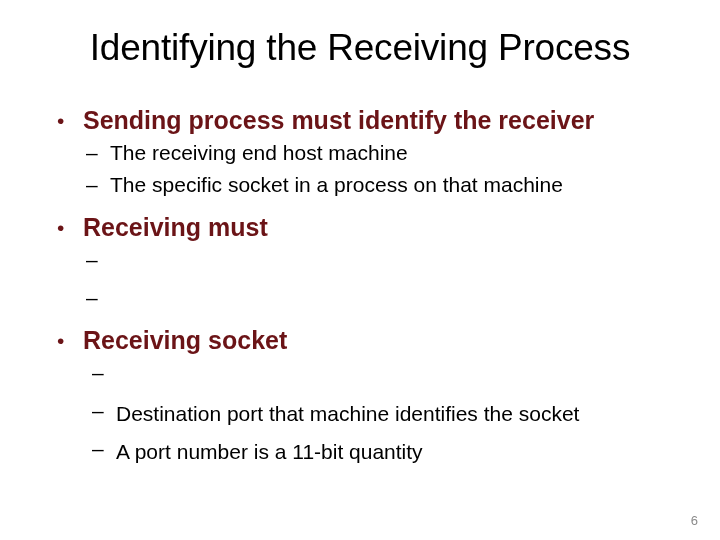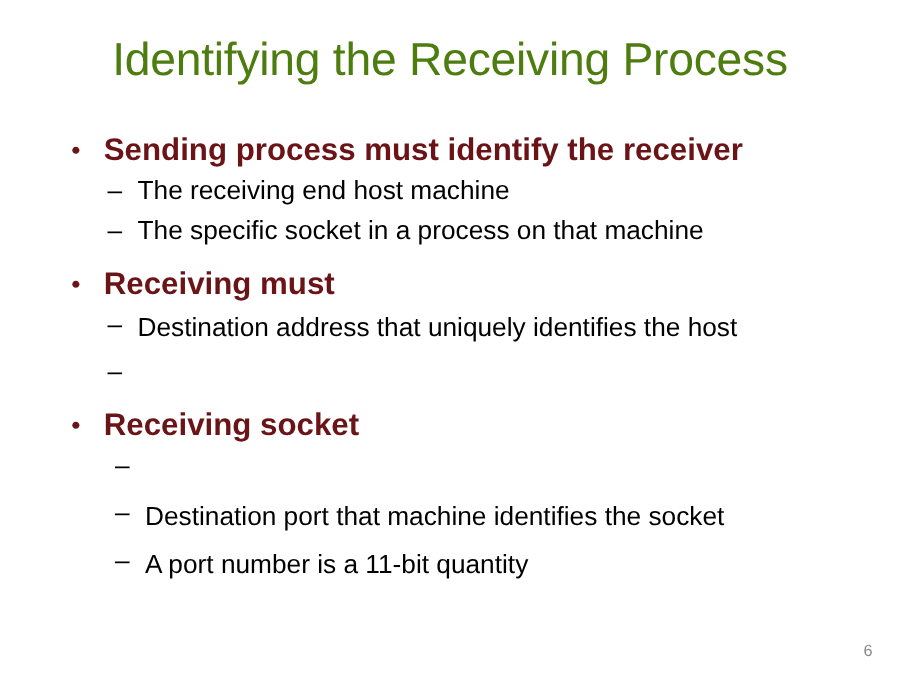--- a/index.html
+++ b/index.html
@@ -22,21 +22,21 @@
     background: #ffffff;
   }
 
   
   .slide-title {
     position: absolute;
     top: 26px;
     left: 30px;
     width: 660px;
     text-align: center;
-    color: #4d7c0f;
+    color: #000000;
     font-size: 37px;
     line-height: 44px;
     font-weight: 400;
     letter-spacing: -0.2px;
     white-space: nowrap;
   }
 
   
   .body-area {
     position: absolute;
@@ -141,21 +141,20 @@
       </div>
     </div>
 
     <div class="group group-2">
       <div class="l1">
         <span class="marker">•</span>
         <span class="txt">Receiving must</span>
       </div>
       <div class="l2">
         <span class="marker">–</span>
-        <span class="txt">Destination address that uniquely identifies the host</span>
       </div>
       <div class="l2">
         <span class="marker">–</span>
       </div>
     </div>
 
     <div class="group group-3">
       <div class="l1">
         <span class="marker">•</span>
         <span class="txt">Receiving socket</span>

